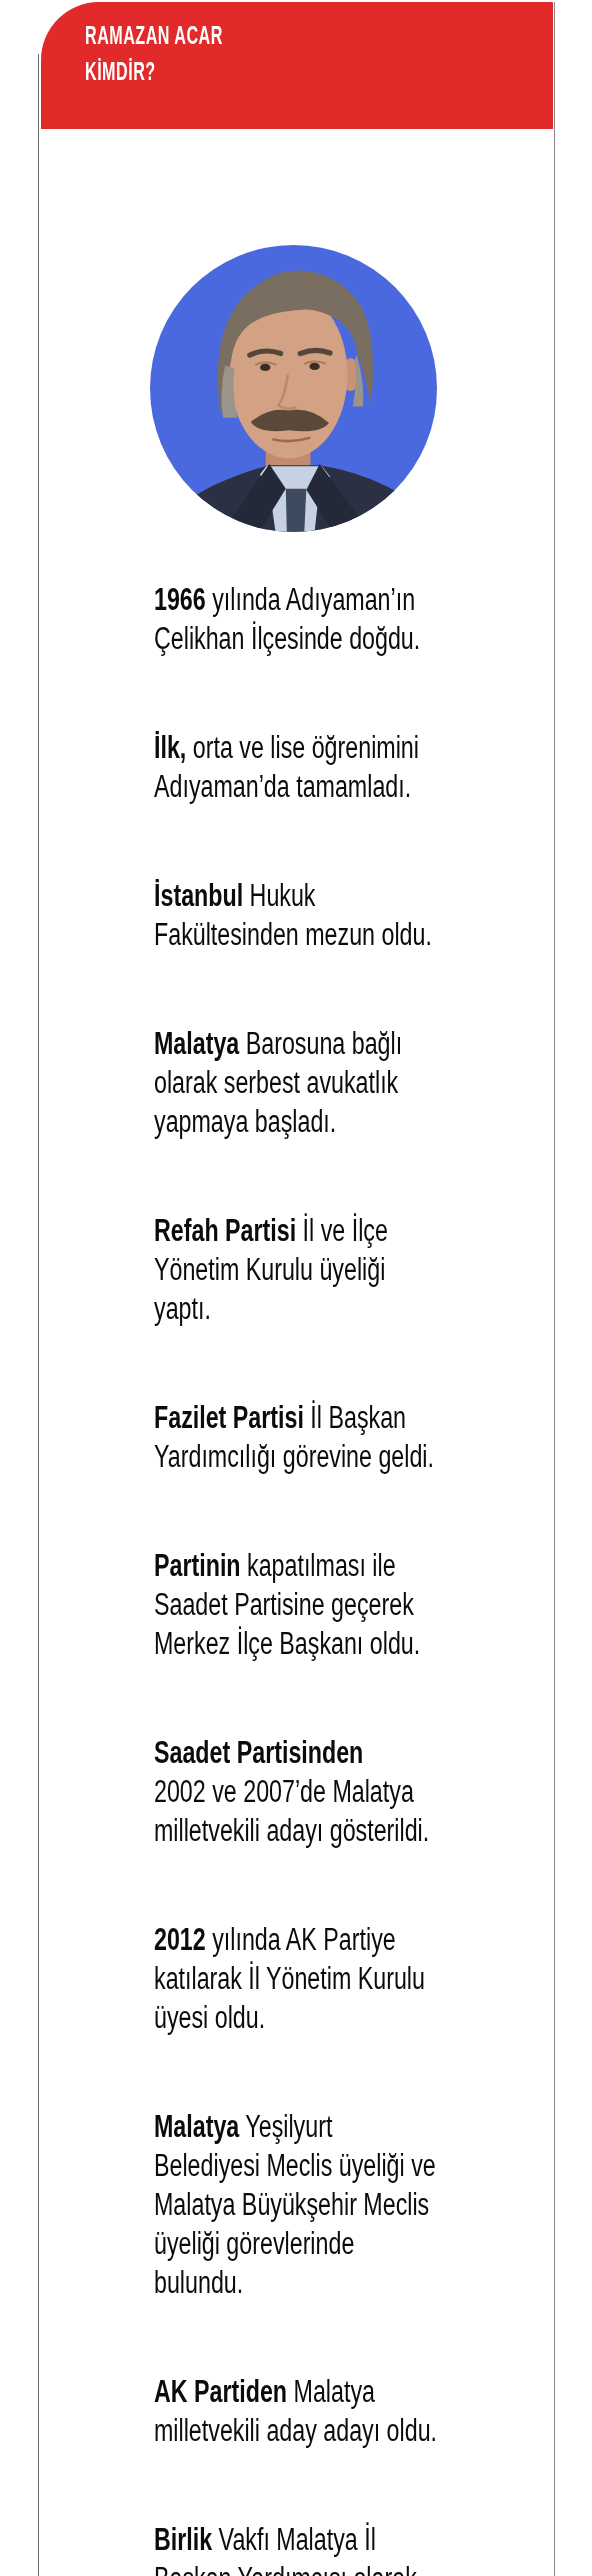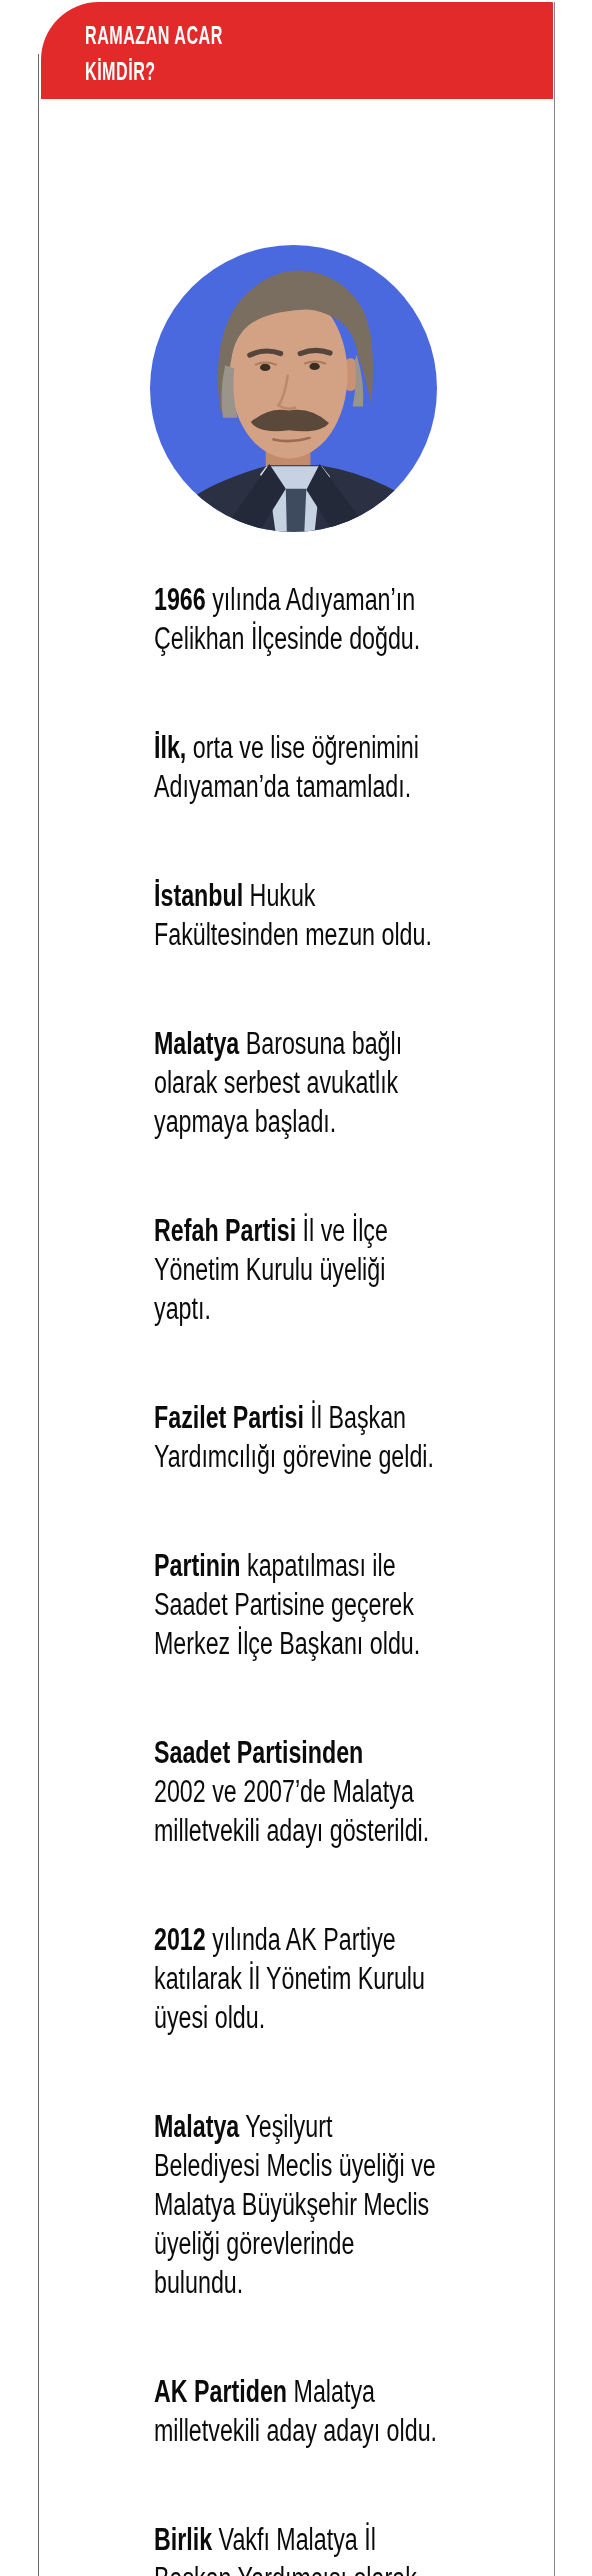--- a/index.html
+++ b/index.html
@@ -14,21 +14,21 @@
 
   
   .border-line { position: absolute; width: 1px; background: #6e6a6a; }
   .border-left  { left: 38px;  top: 54px; height: 3032px; }
   .border-right { left: 554px; top: 2.1px;  height: 3084px; background: #8a8686; }
 
   
   .header-banner {
     position: absolute;
     left: 41px; top: 1.5px;
-    width: 512px; height: 97px;
+    width: 512px; height: 127px;
     background: #e22a2a;
     border-radius: 58px 1px 0 0;
   }
   .header-title {
     position: absolute;
     left: 44px; top: 15.5px;
     color: #ffffff;
     font-weight: bold;
     font-size: 26px;
     line-height: 36px;

